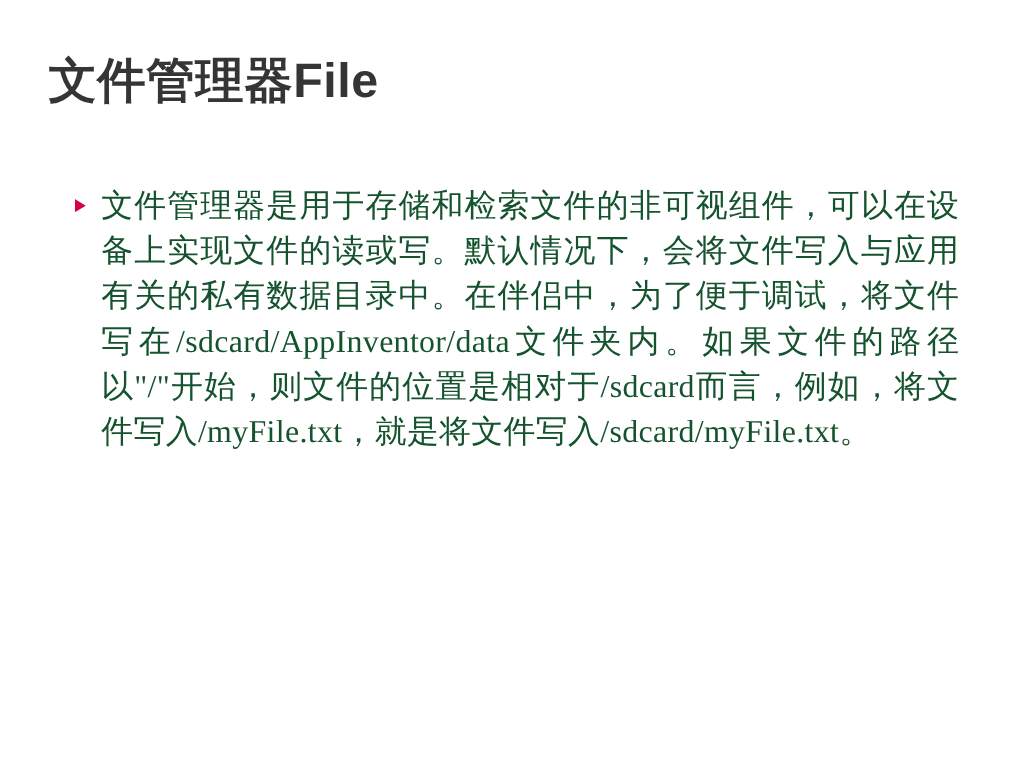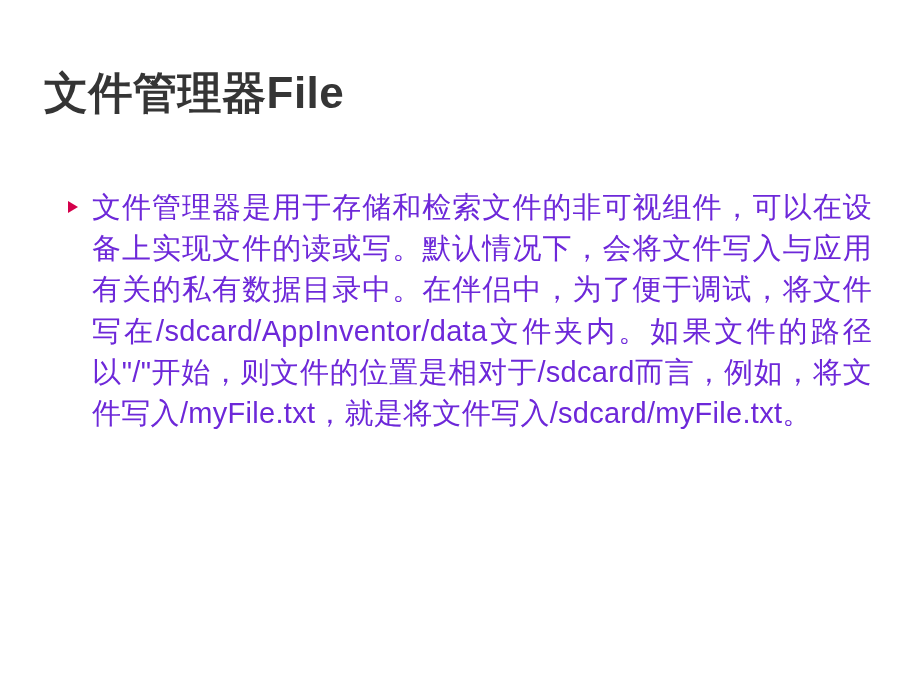--- a/index.html
+++ b/index.html
@@ -8,21 +8,21 @@
       height: 690px;
       background: #ffffff;
       font-family: "Microsoft YaHei", "SimHei", "Segoe UI", Arial, sans-serif;
       overflow: hidden;
       position: relative;
     }
     .title {
       font-size: 44px;
       font-weight: bold;
       color: #353535;
-      padding: 64px 0 0 44px;
+      padding: 44px 0 0 44px;
       letter-spacing: 0.5px;
     }
     .content-area {
       padding: 64px 48px 0 68px;
     }
     .bullet-row {
       display: flex;
       align-items: flex-start;
       gap: 10px;
     }
@@ -34,24 +34,25 @@
       font-size: 16px;
       line-height: 1;
     }
     .bullet-marker svg {
       width: 10px;
       height: 12px;
       display: block;
     }
     .body-text {
       font-size: 29px;
-      color: #6d28d9;
+      color: #14532d;
       line-height: 1.42;
       text-align: justify;
       letter-spacing: 0.3px;
+      font-family: Liberation Serif, serif;
     }
   </style>
 </head>
 <body>
 
 <h1 class="title">文件管理器File</h1>
 
 <div class="content-area">
   <div class="bullet-row">
     <div class="bullet-marker">

